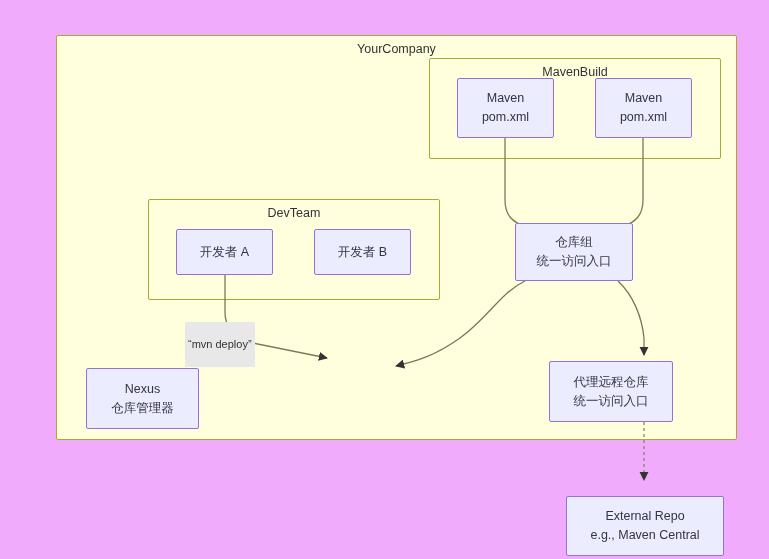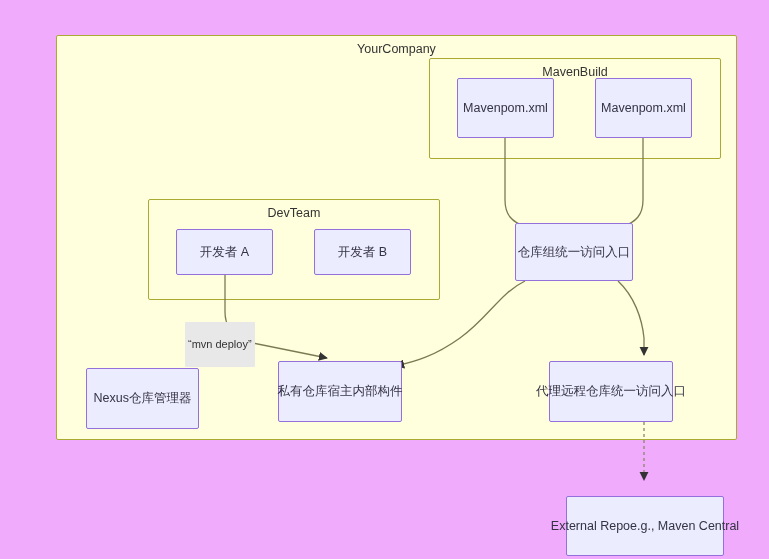--- a/index.html
+++ b/index.html
@@ -33,21 +33,21 @@
     line-height: 14px;
     white-space: nowrap;
   }
   .node {
     position: absolute;
     background: #ececff;
     border: 1px solid #9370db;
     border-radius: 2px;
     box-sizing: border-box;
     display: flex;
-    flex-direction: row;
+    flex-direction: column;
     align-items: center;
     justify-content: center;
     color: #333344;
     font-size: 12.5px;
     line-height: 19px;
     text-align: center;
     white-space: nowrap;
   }
   .node .ln { display: block; }
   svg.edges {
@@ -140,24 +140,20 @@
   <div class="node" style="left:515px; top:223px; width:118px; height:58px;">
     <span class="ln">仓库组</span>
     <span class="ln">统一访问入口</span>
   </div>
 
   <div class="node" style="left:86px; top:368px; width:113px; height:61px;">
     <span class="ln">Nexus</span>
     <span class="ln">仓库管理器</span>
   </div>
 
-  <div class="node" style="left:278px; top:361px; width:124px; height:61px;">
-    <span class="ln">私有仓库宿主</span>
-    <span class="ln">内部构件</span>
-  </div>
 
   <div class="node" style="left:549px; top:361px; width:124px; height:61px;">
     <span class="ln">代理远程仓库</span>
     <span class="ln">统一访问入口</span>
   </div>
 
   <div class="node" style="left:566px; top:484px; width:158px; height:60px;margin-top:12px;">
     <span class="ln">External Repo</span>
     <span class="ln">e.g., Maven Central</span>
   </div>

